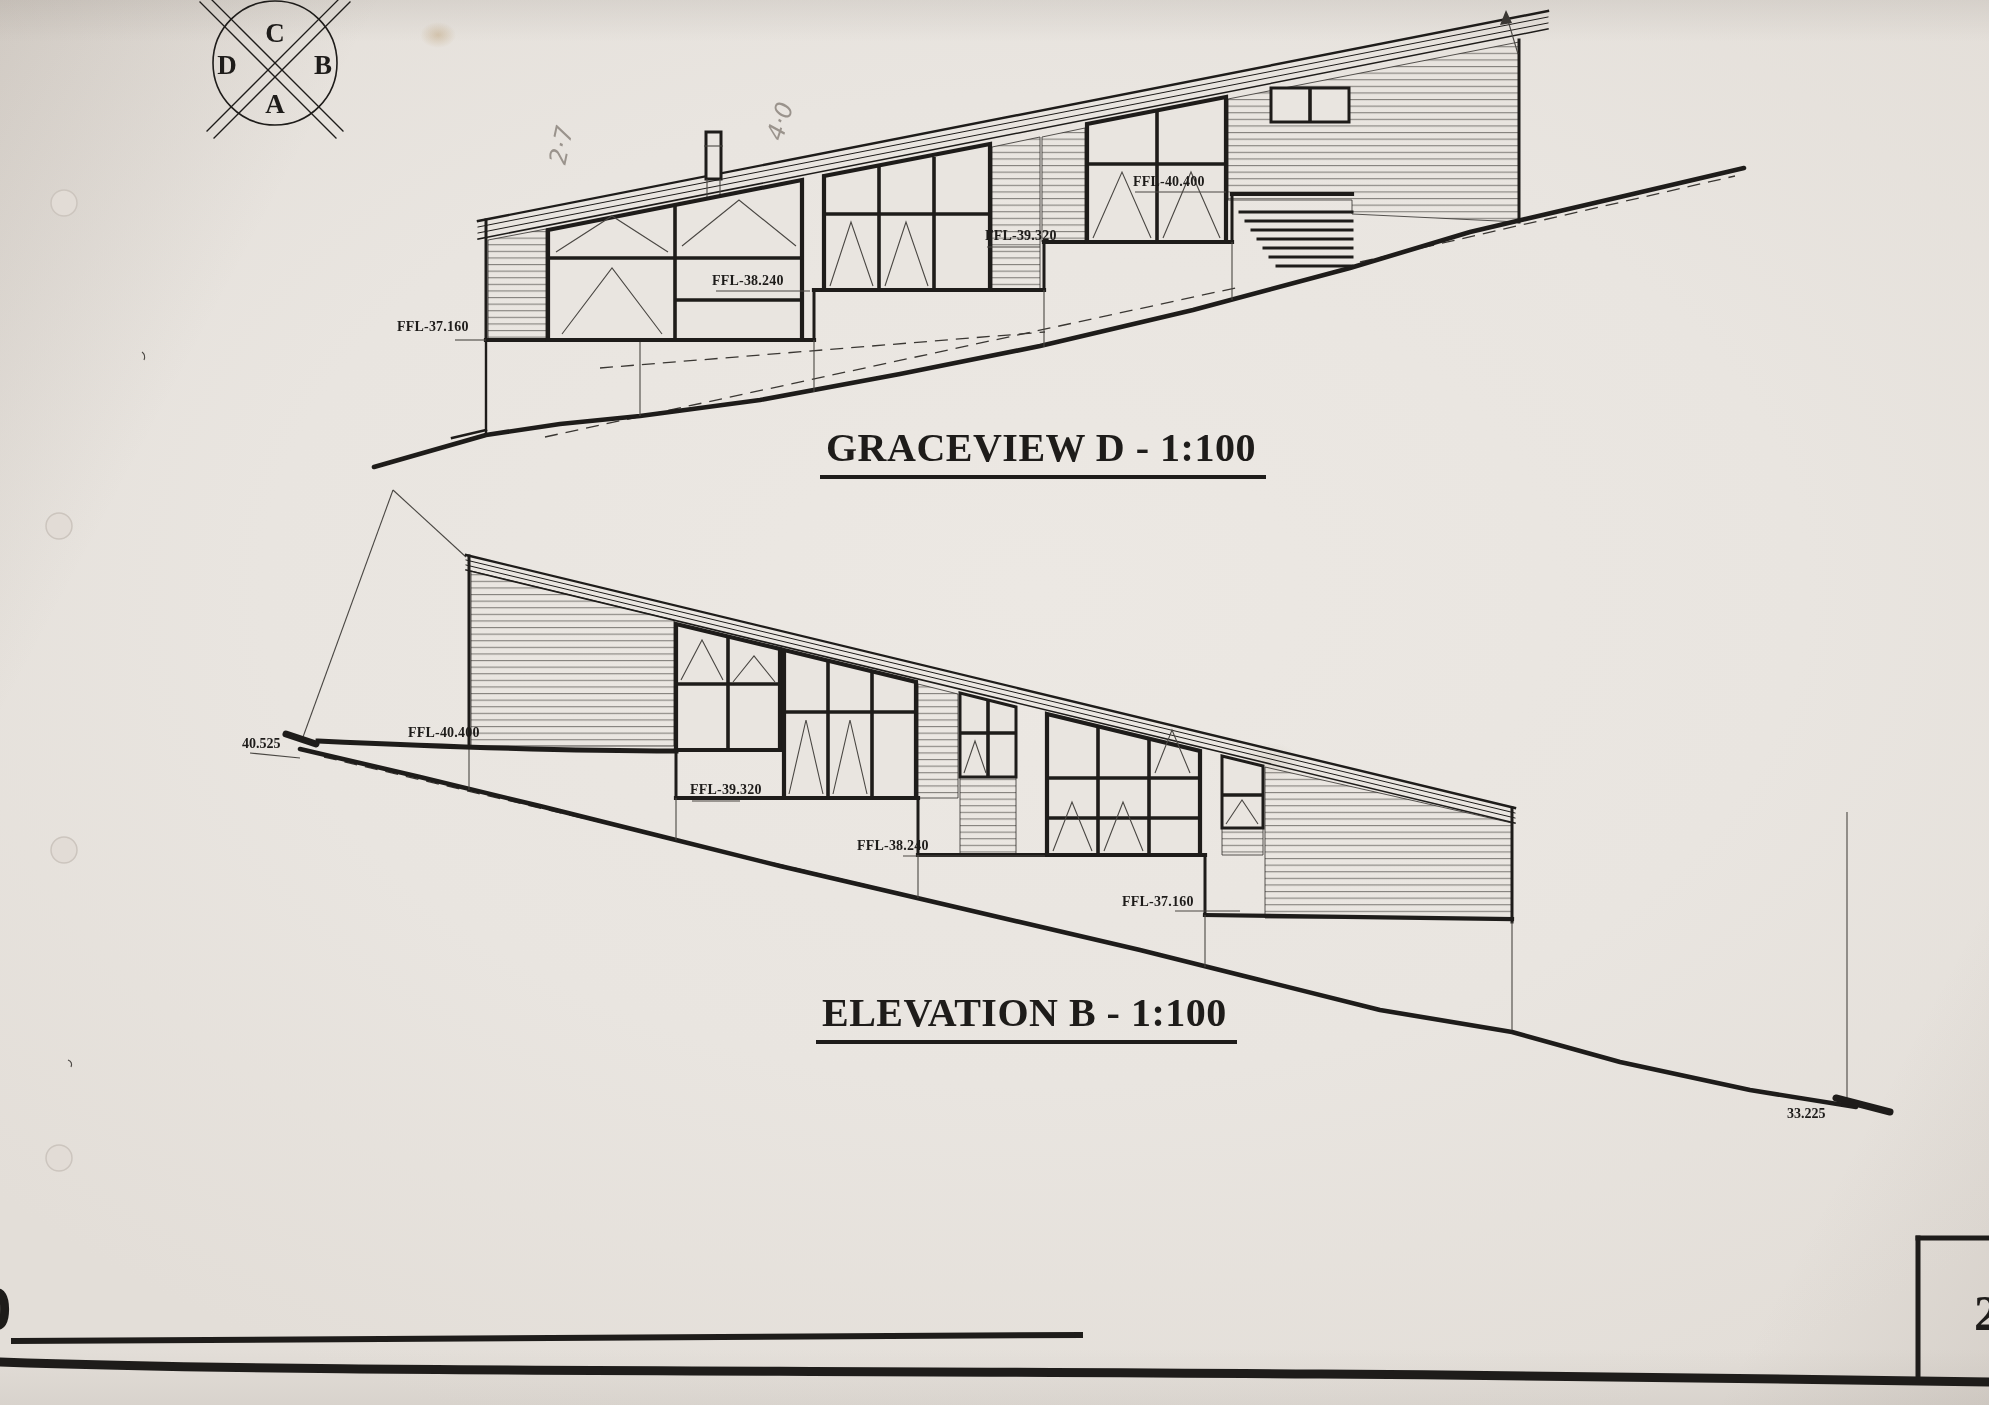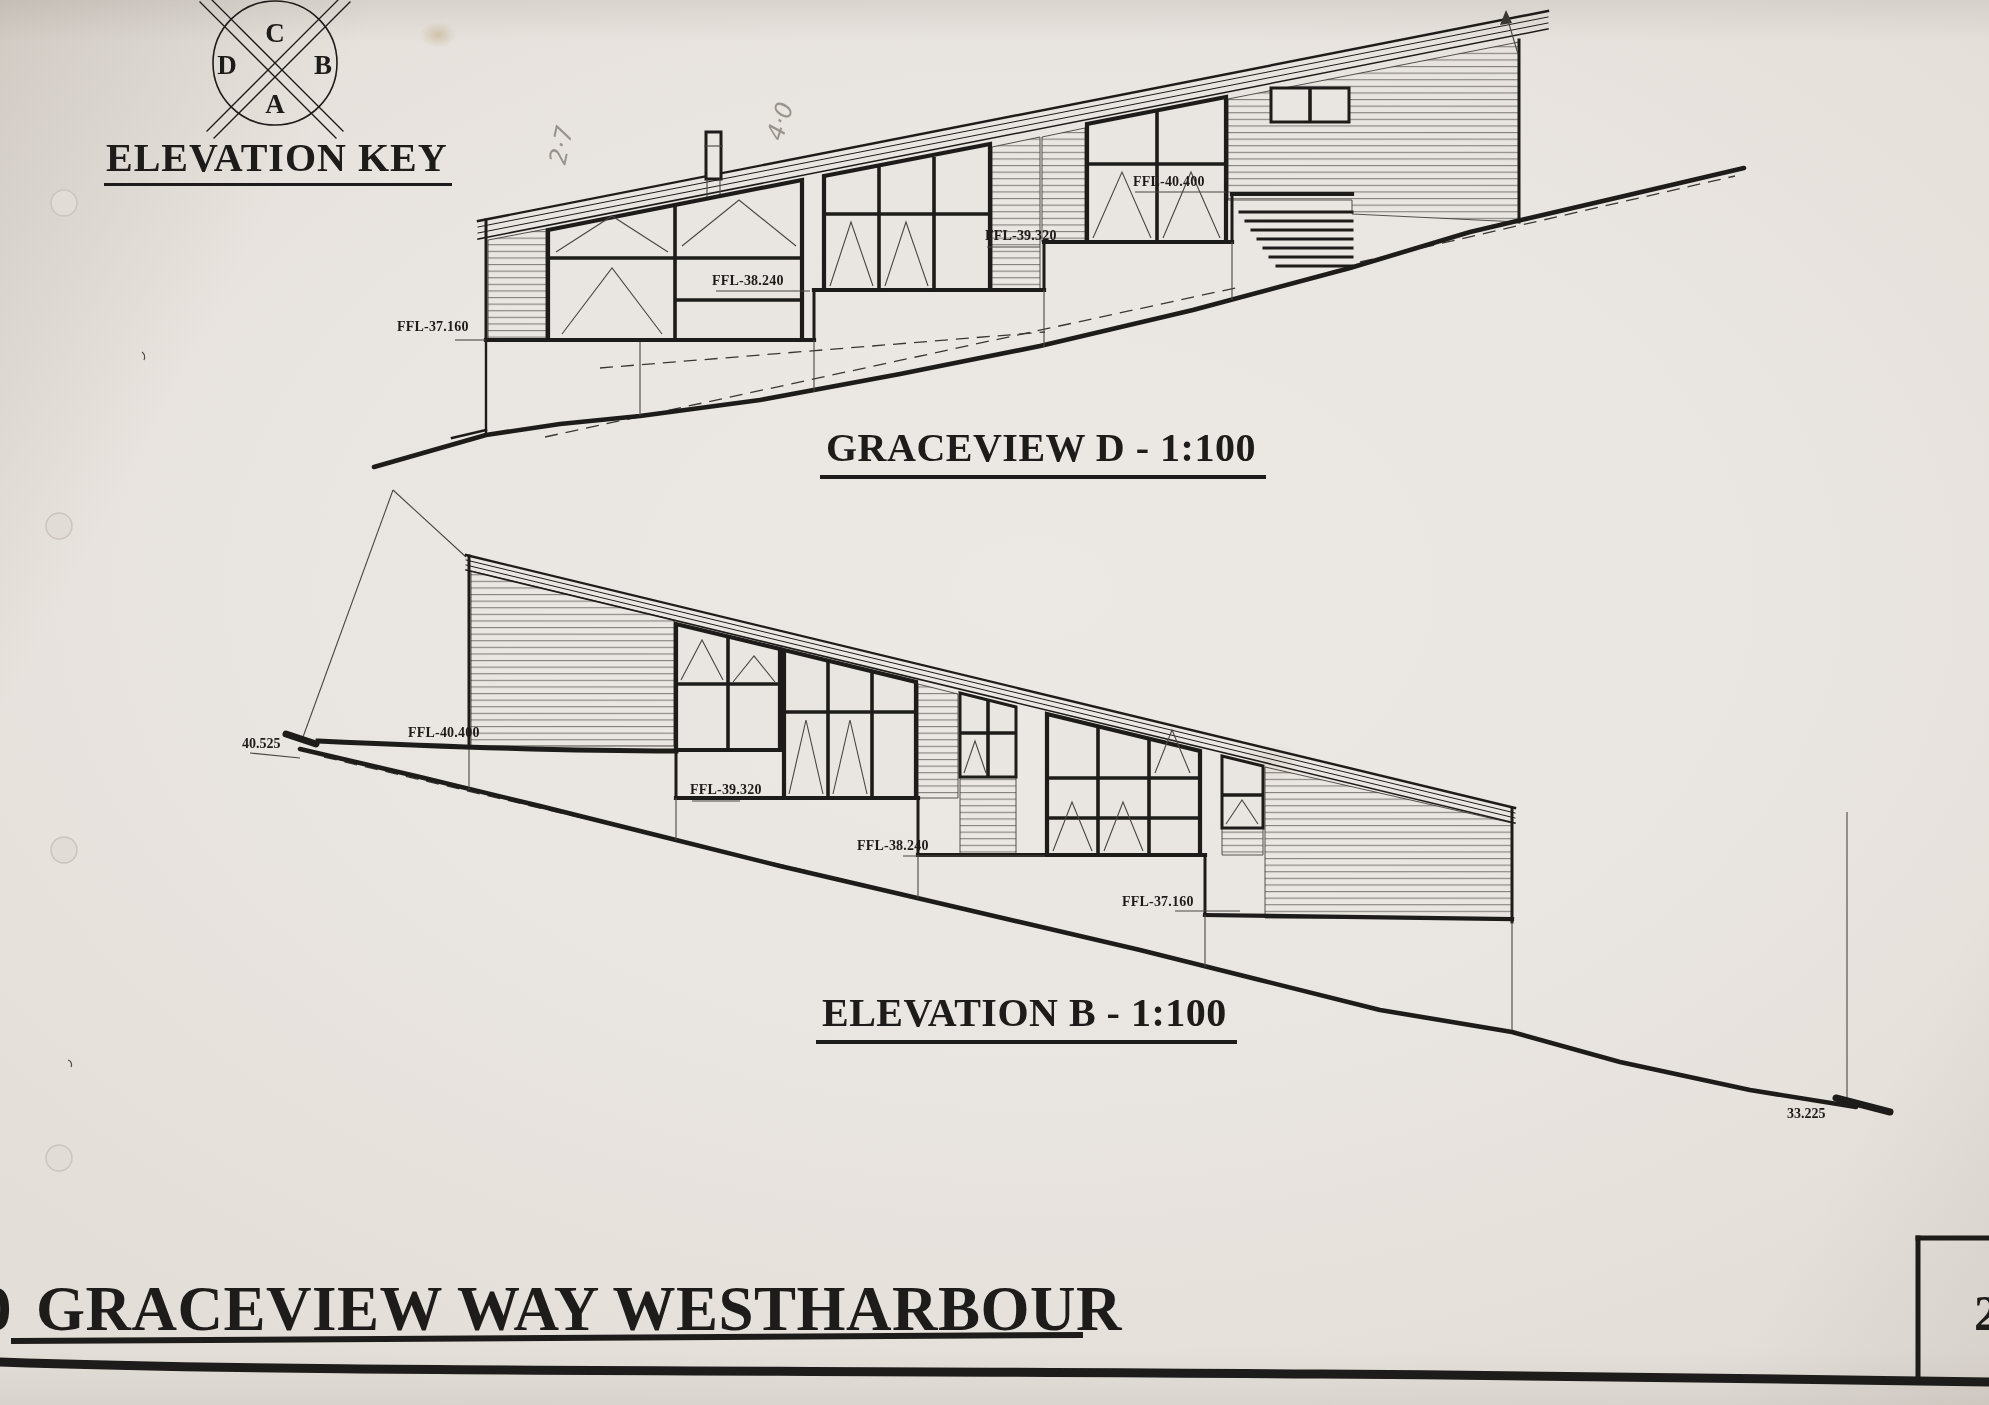--- a/index.html
+++ b/index.html
@@ -329,20 +329,18 @@
       <line class="ln" stroke-width="5" x1="1918" y1="1238" x2="1989" y2="1238"></line>
       <text class="sheetno" x="1974" y="1330">2</text>
     </g>
 
     <g>
       <path class="fine" d="M142,352 q4,3 2,8"></path>
       <path class="fine" d="M68,1060 q5,2 3,7"></path>
     </g>
   </svg>
 
-  <div class="hdg key-hdg">ELEVATION KEY</div>
   <div class="hdg d-hdg">GRACEVIEW D - 1:100</div>
   <div class="hdg b-hdg">ELEVATION B - 1:100</div>
 
   <div class="footer-prefix">0</div>
-  <div class="footer-title">GRACEVIEW WAY WESTHARBOUR</div>
 
 </div>
 
 </body></html>

